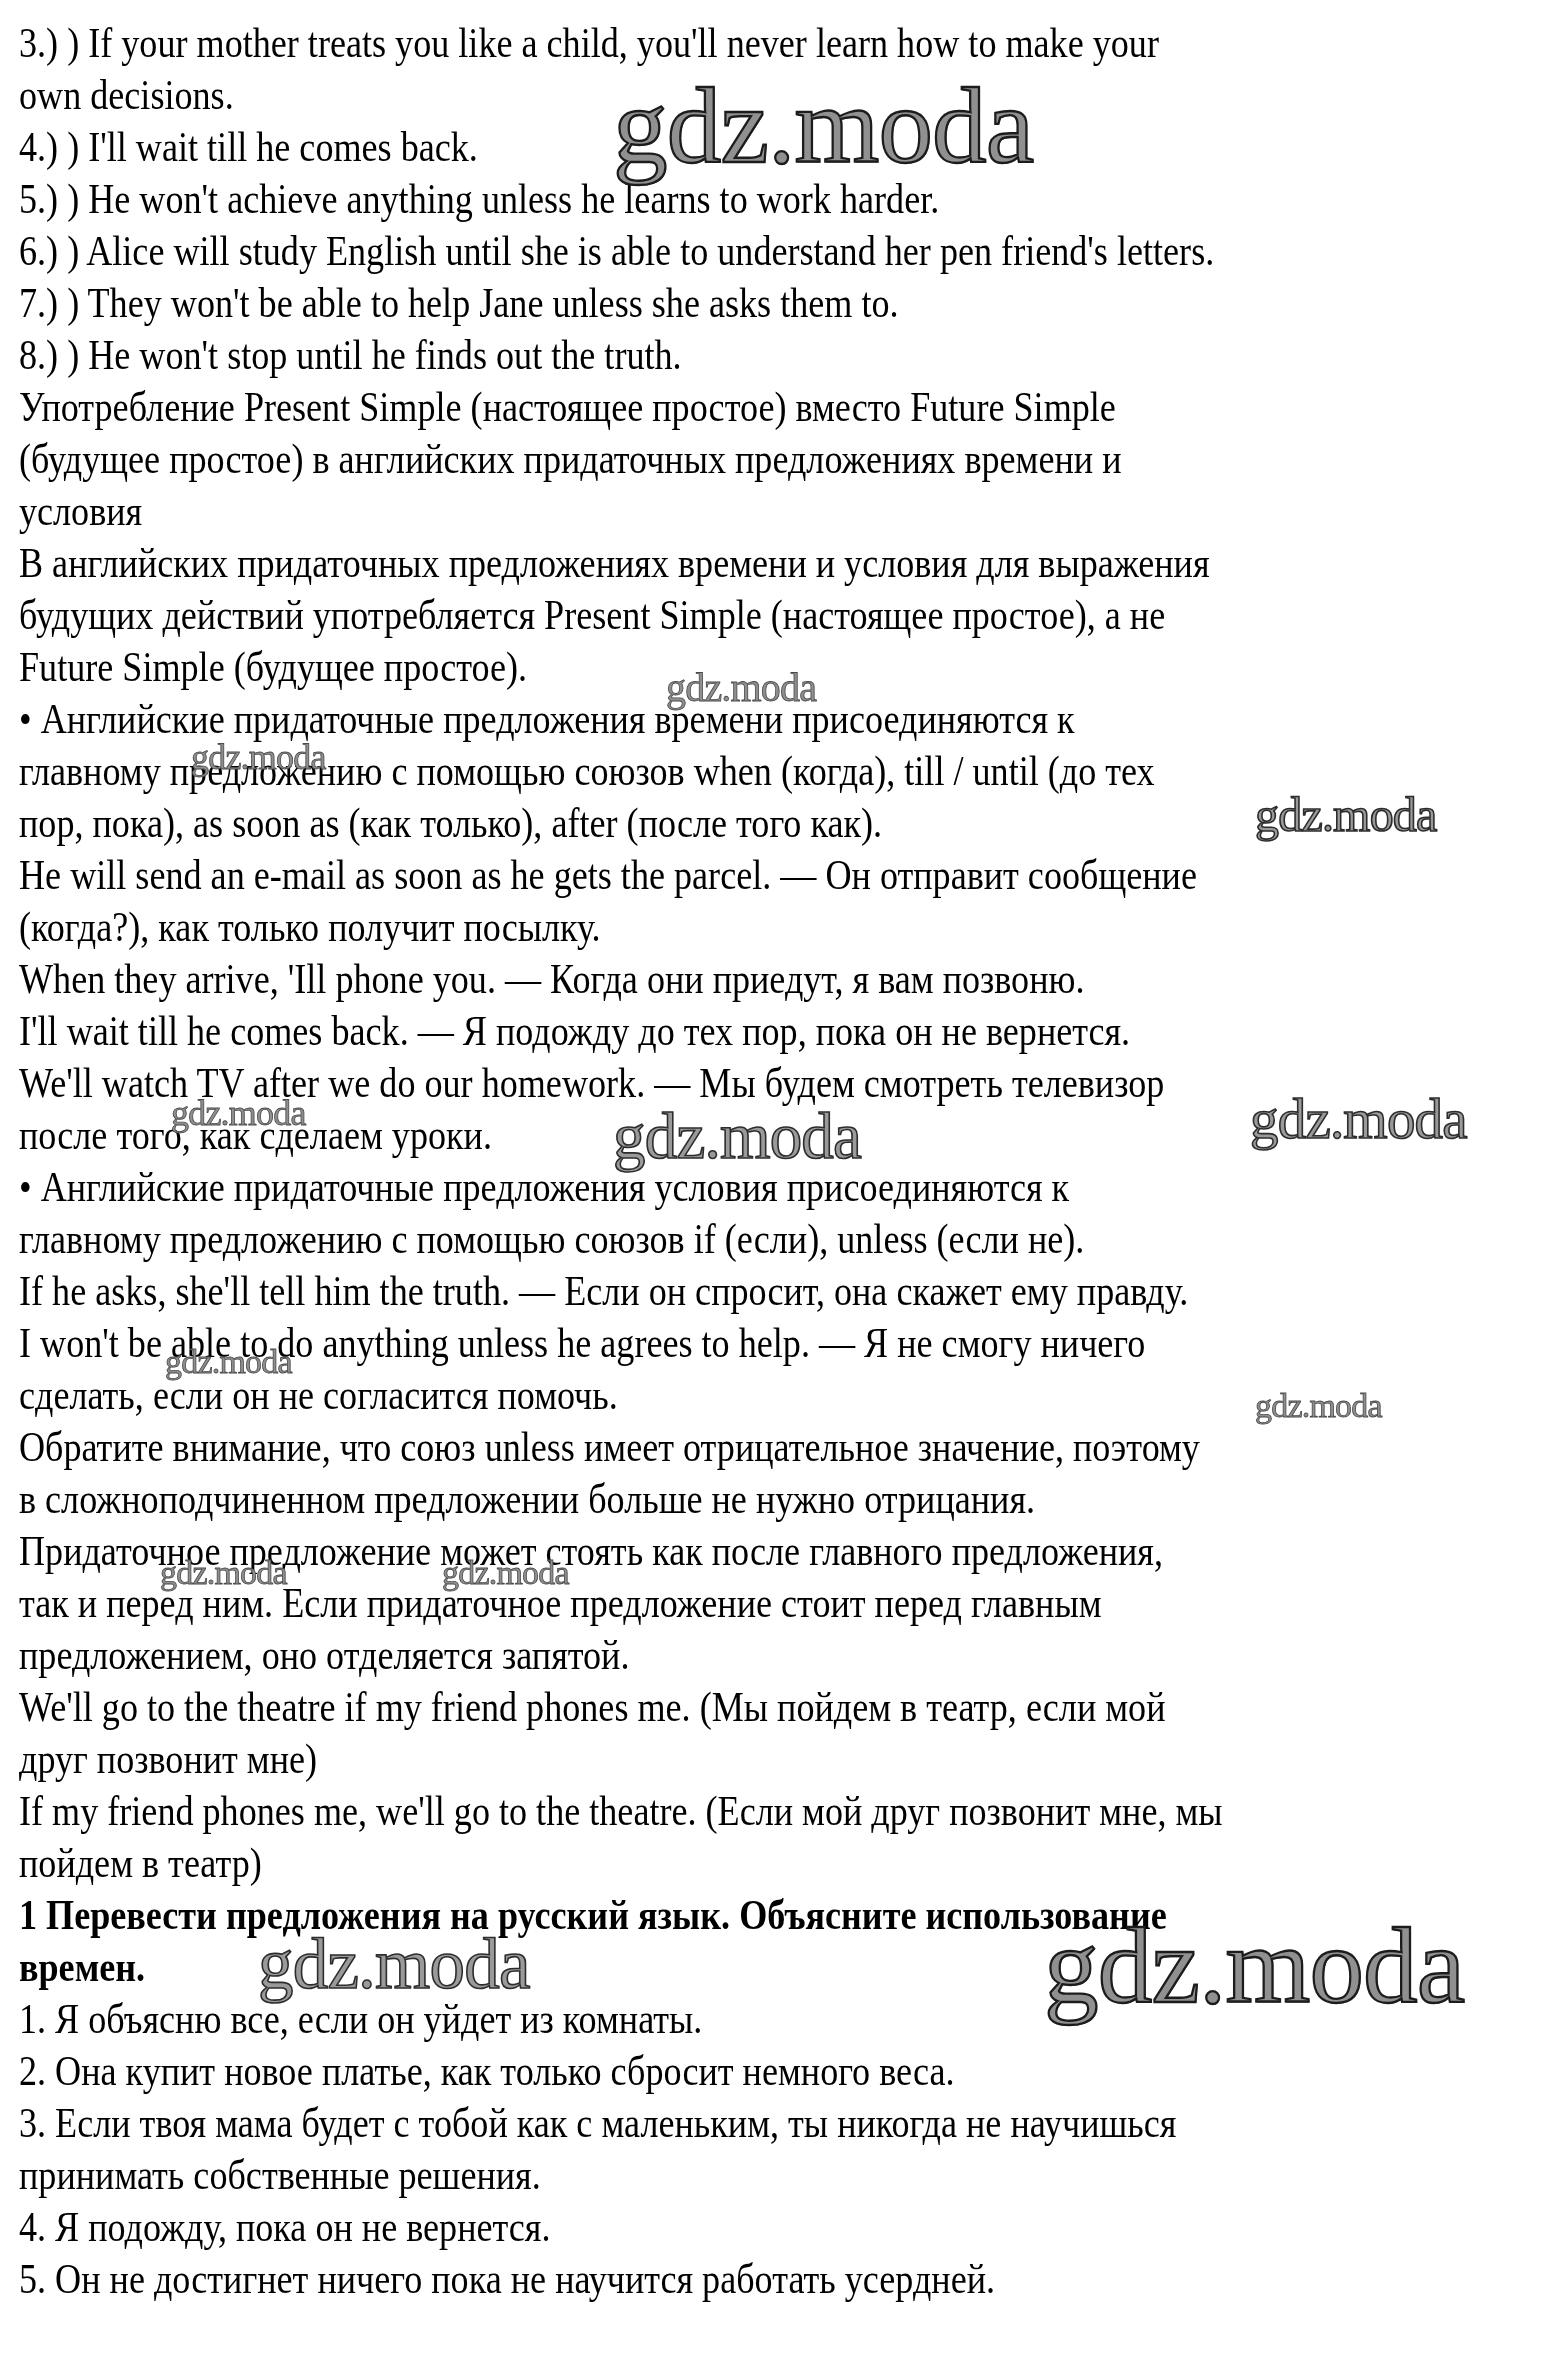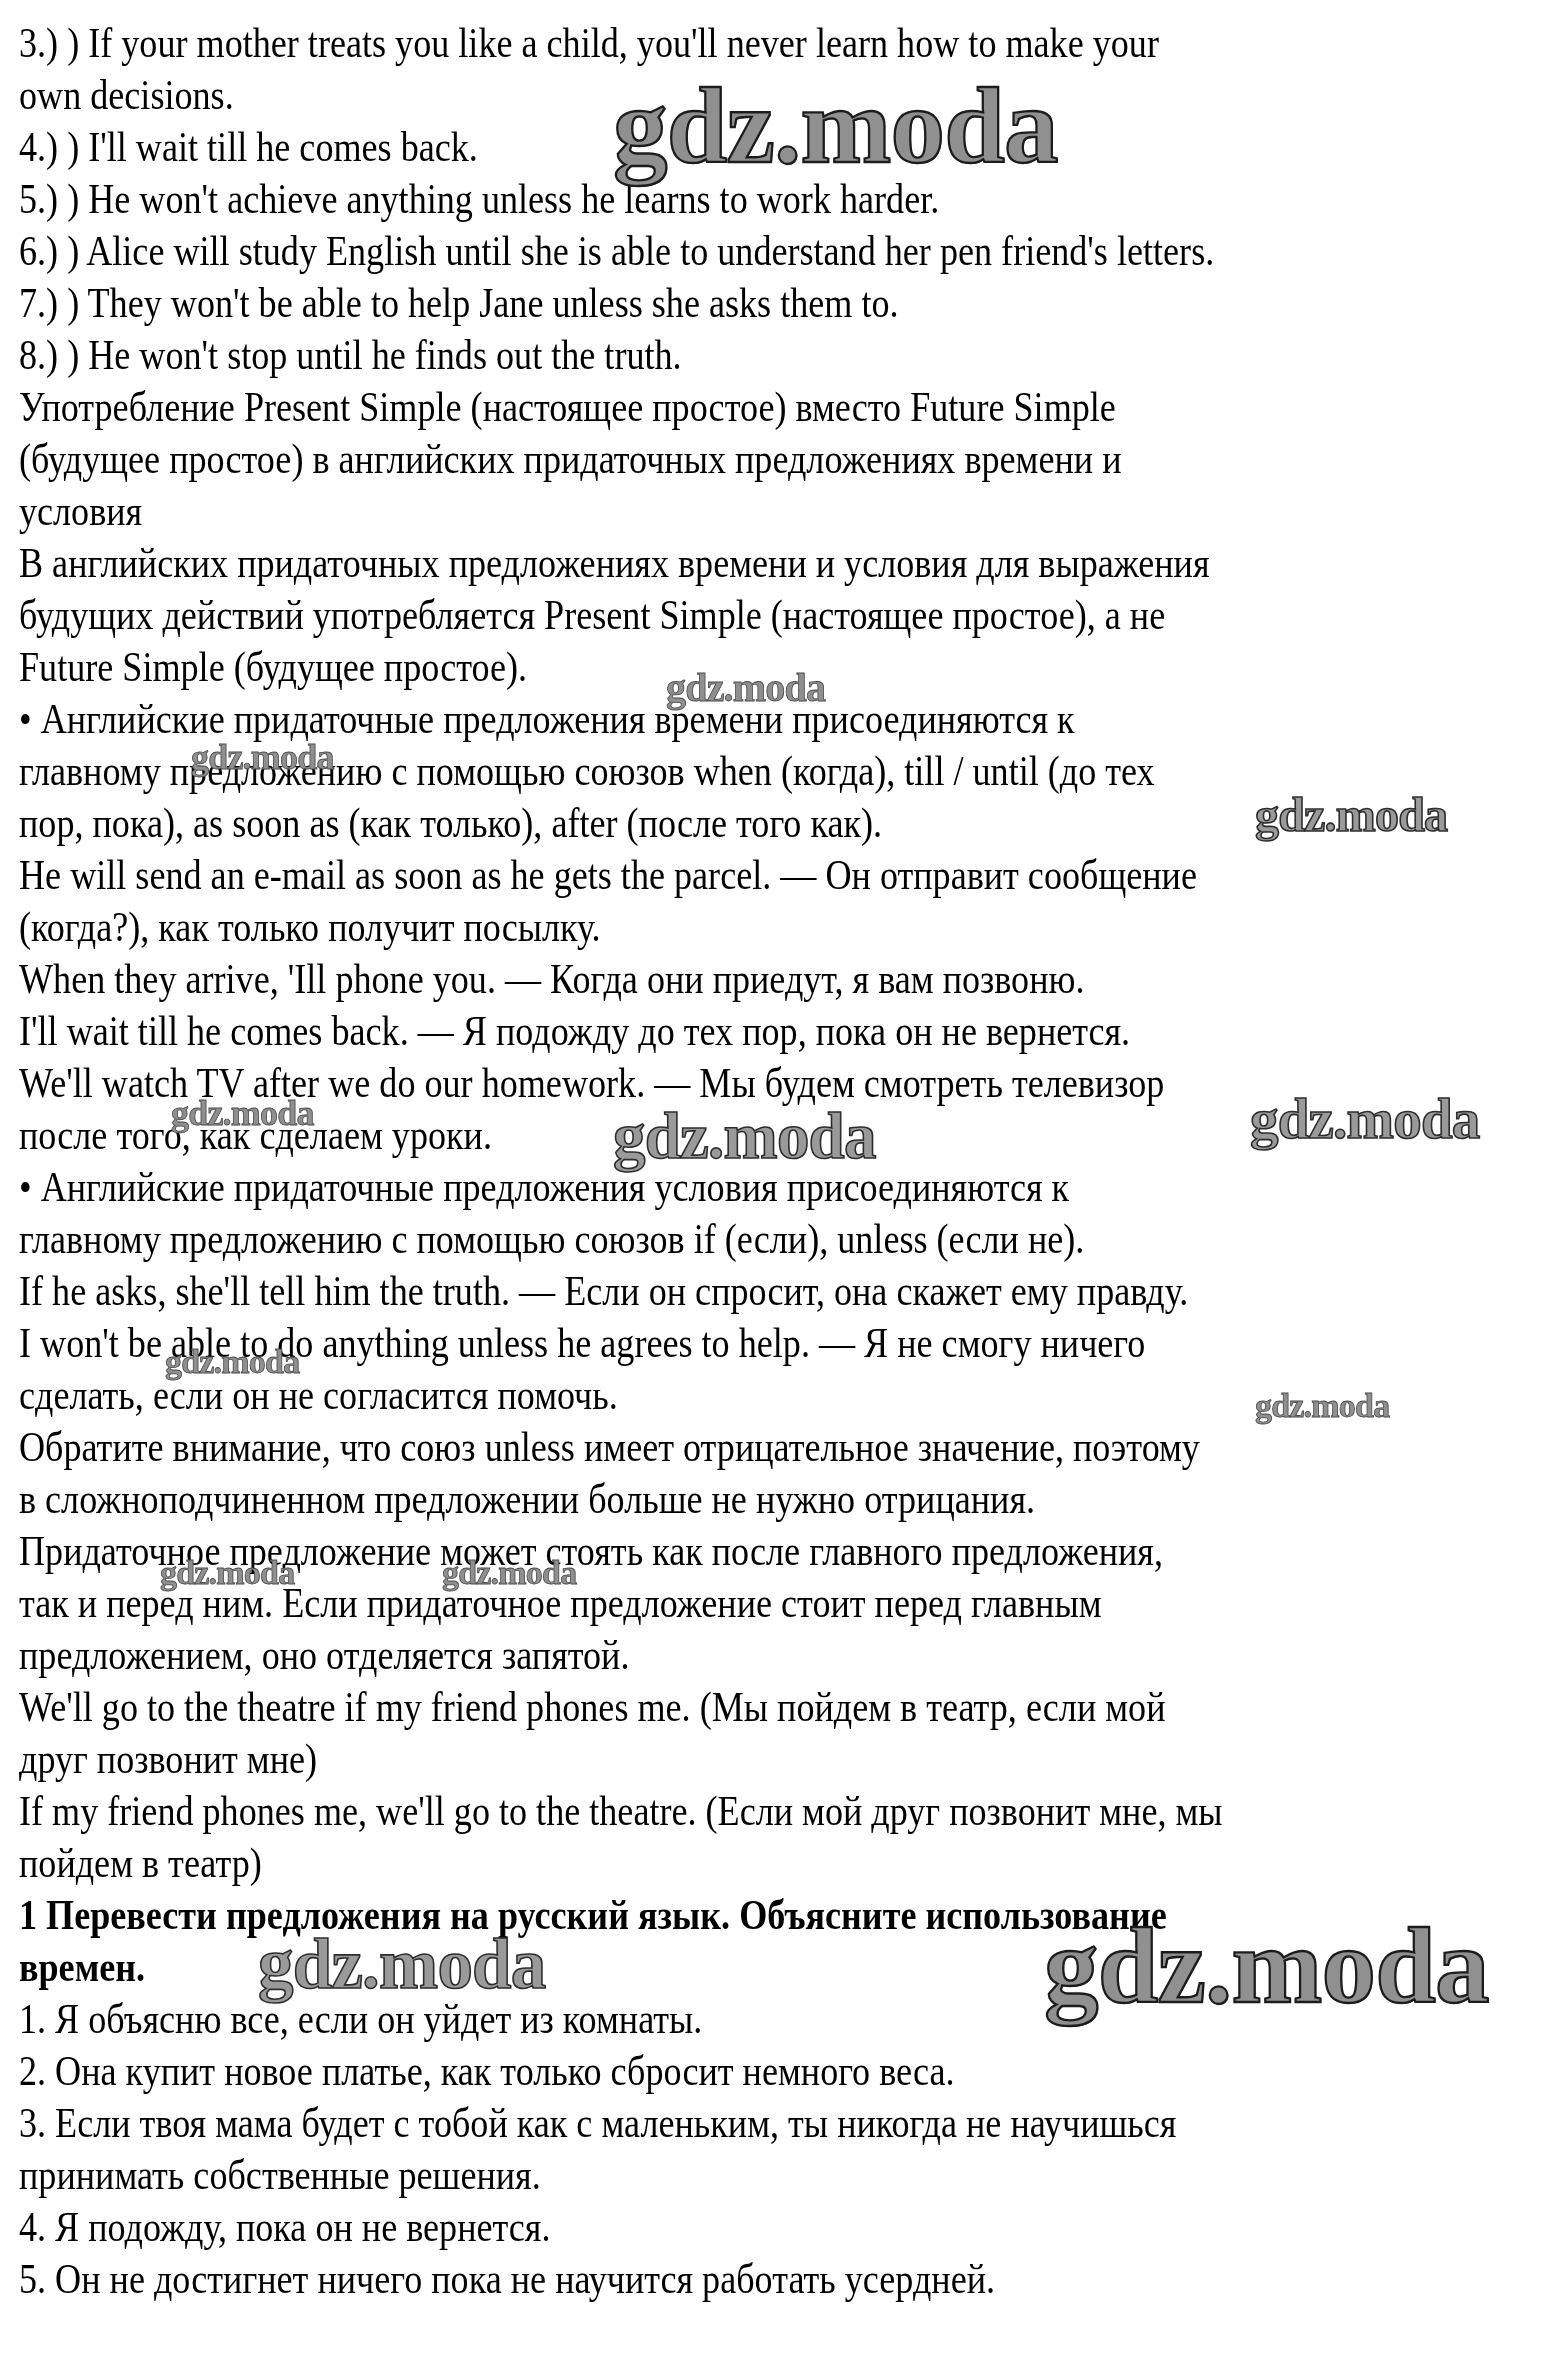--- a/index.html
+++ b/index.html
@@ -22,21 +22,21 @@
     height: 52px;
     line-height: 52px;
     font-size: 43px;
     white-space: nowrap;
     transform: scaleX(0.84);
     transform-origin: 0 0;
   }
   .line.bold { font-weight: bold; }
   .wm {
     position: absolute;
-    font-weight: bold;
+    font-weight: normal;
     white-space: nowrap;
     line-height: 1;
     font-family: "Liberation Serif", "DejaVu Serif", serif;
     letter-spacing: -0.8px;
   }
   .wm-xl {
     color: #909090;
     -webkit-text-stroke: 2.3px #1c1c1c;
     text-shadow: 0.8px 0.8px 0 #3a3a3a;
   }

